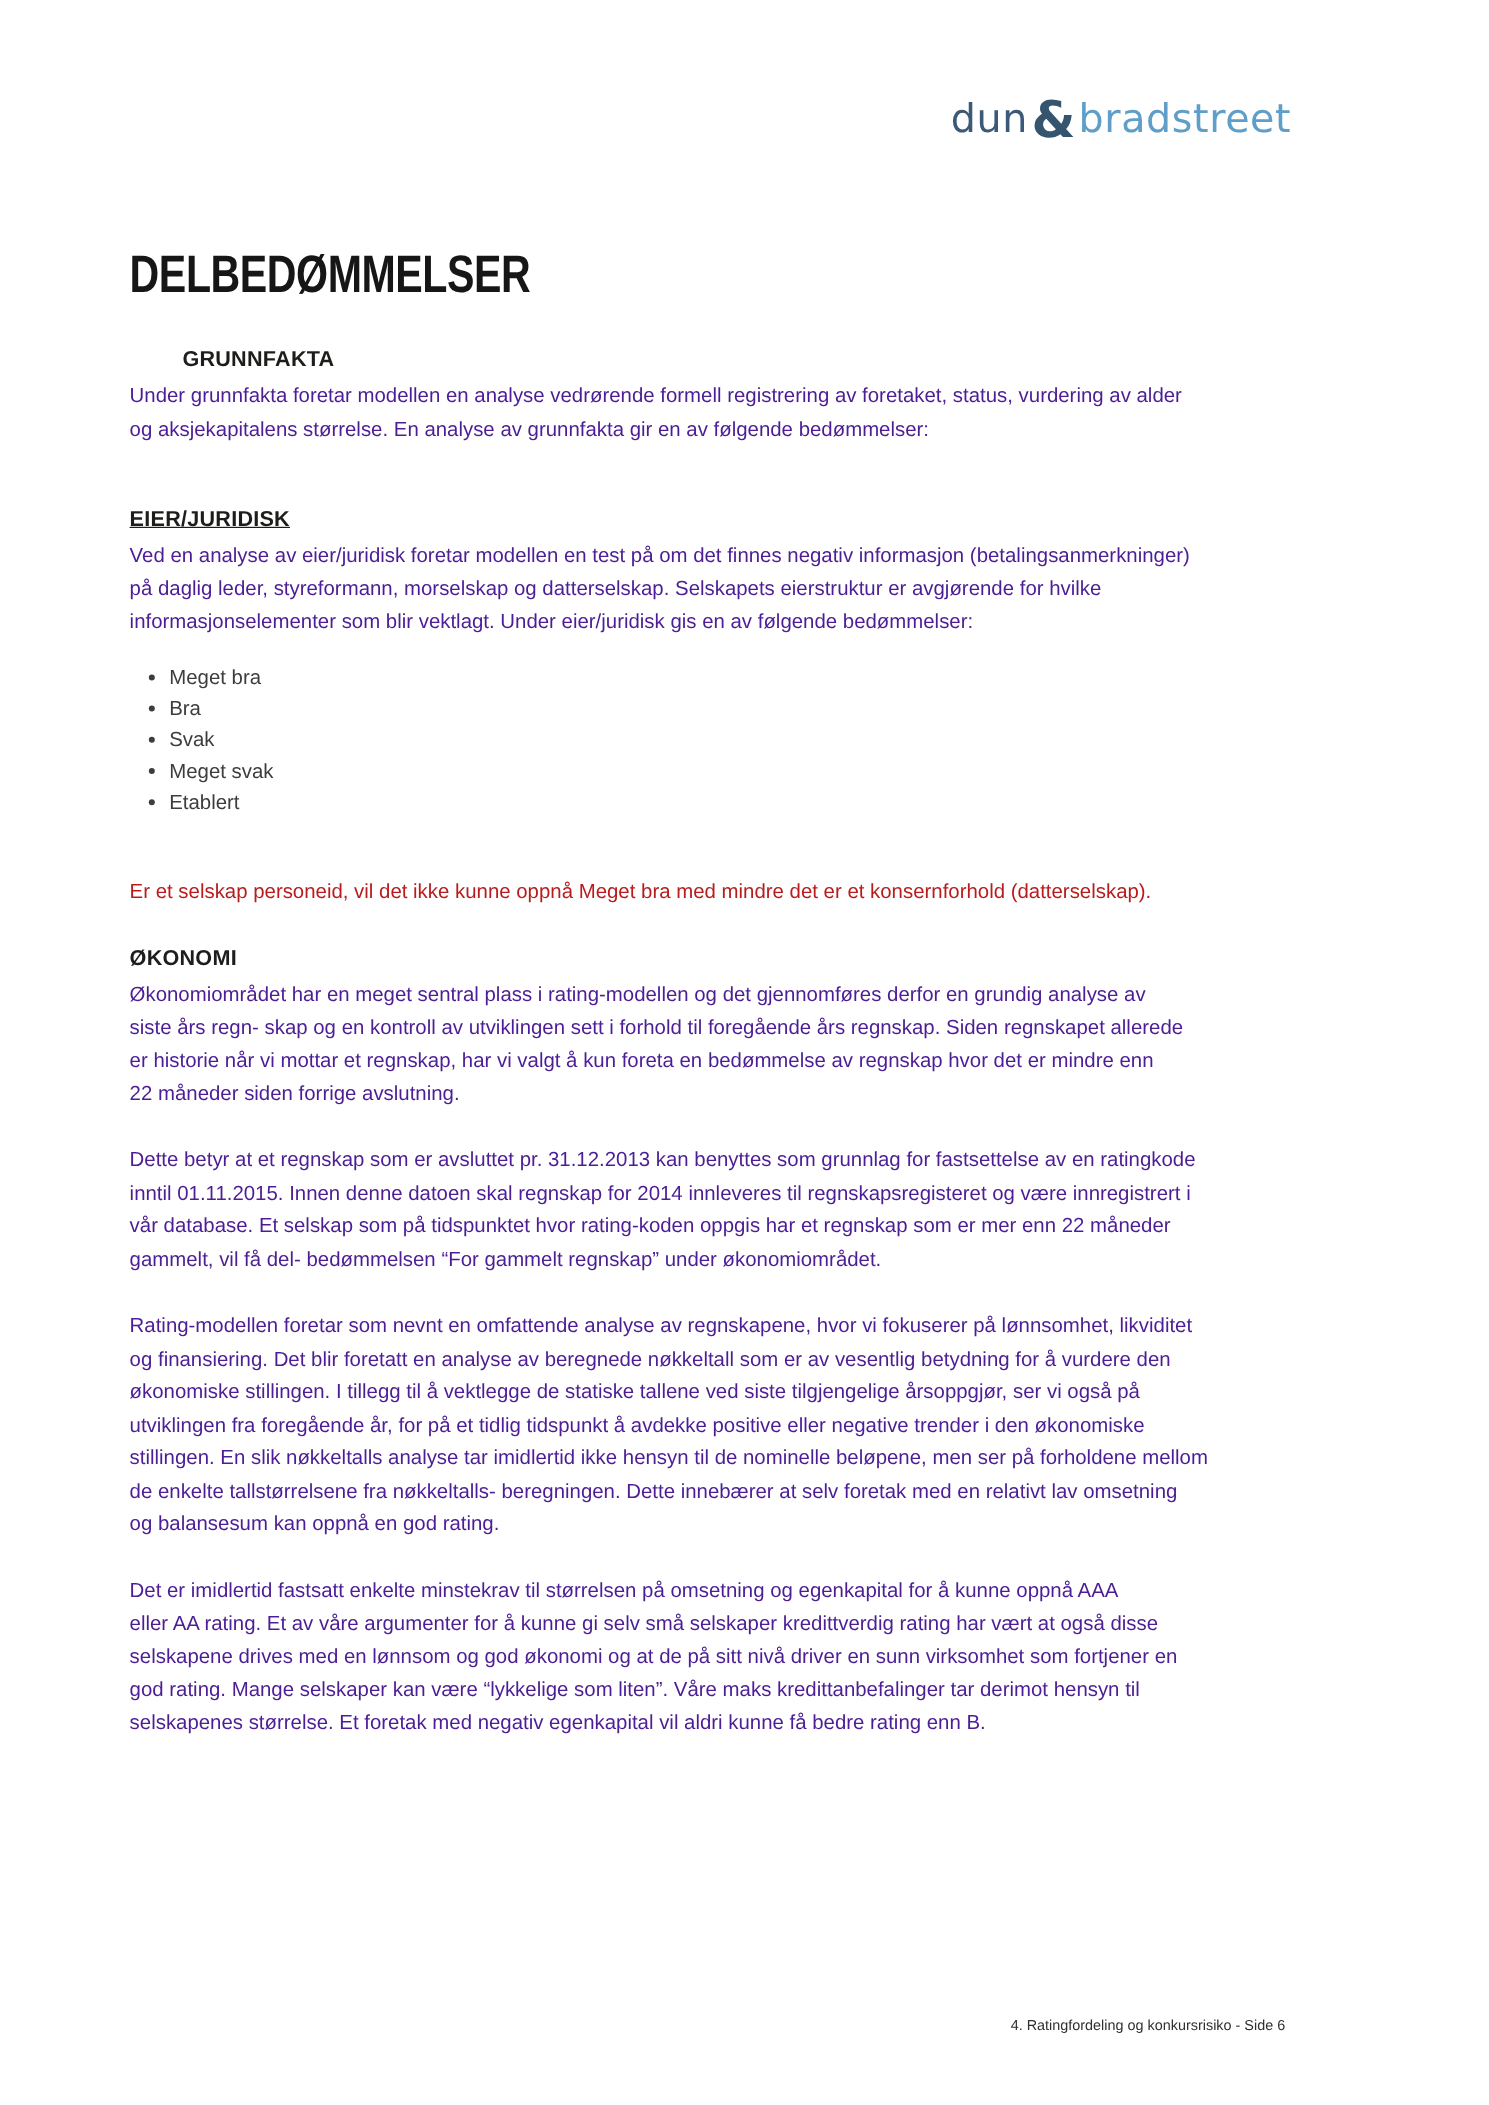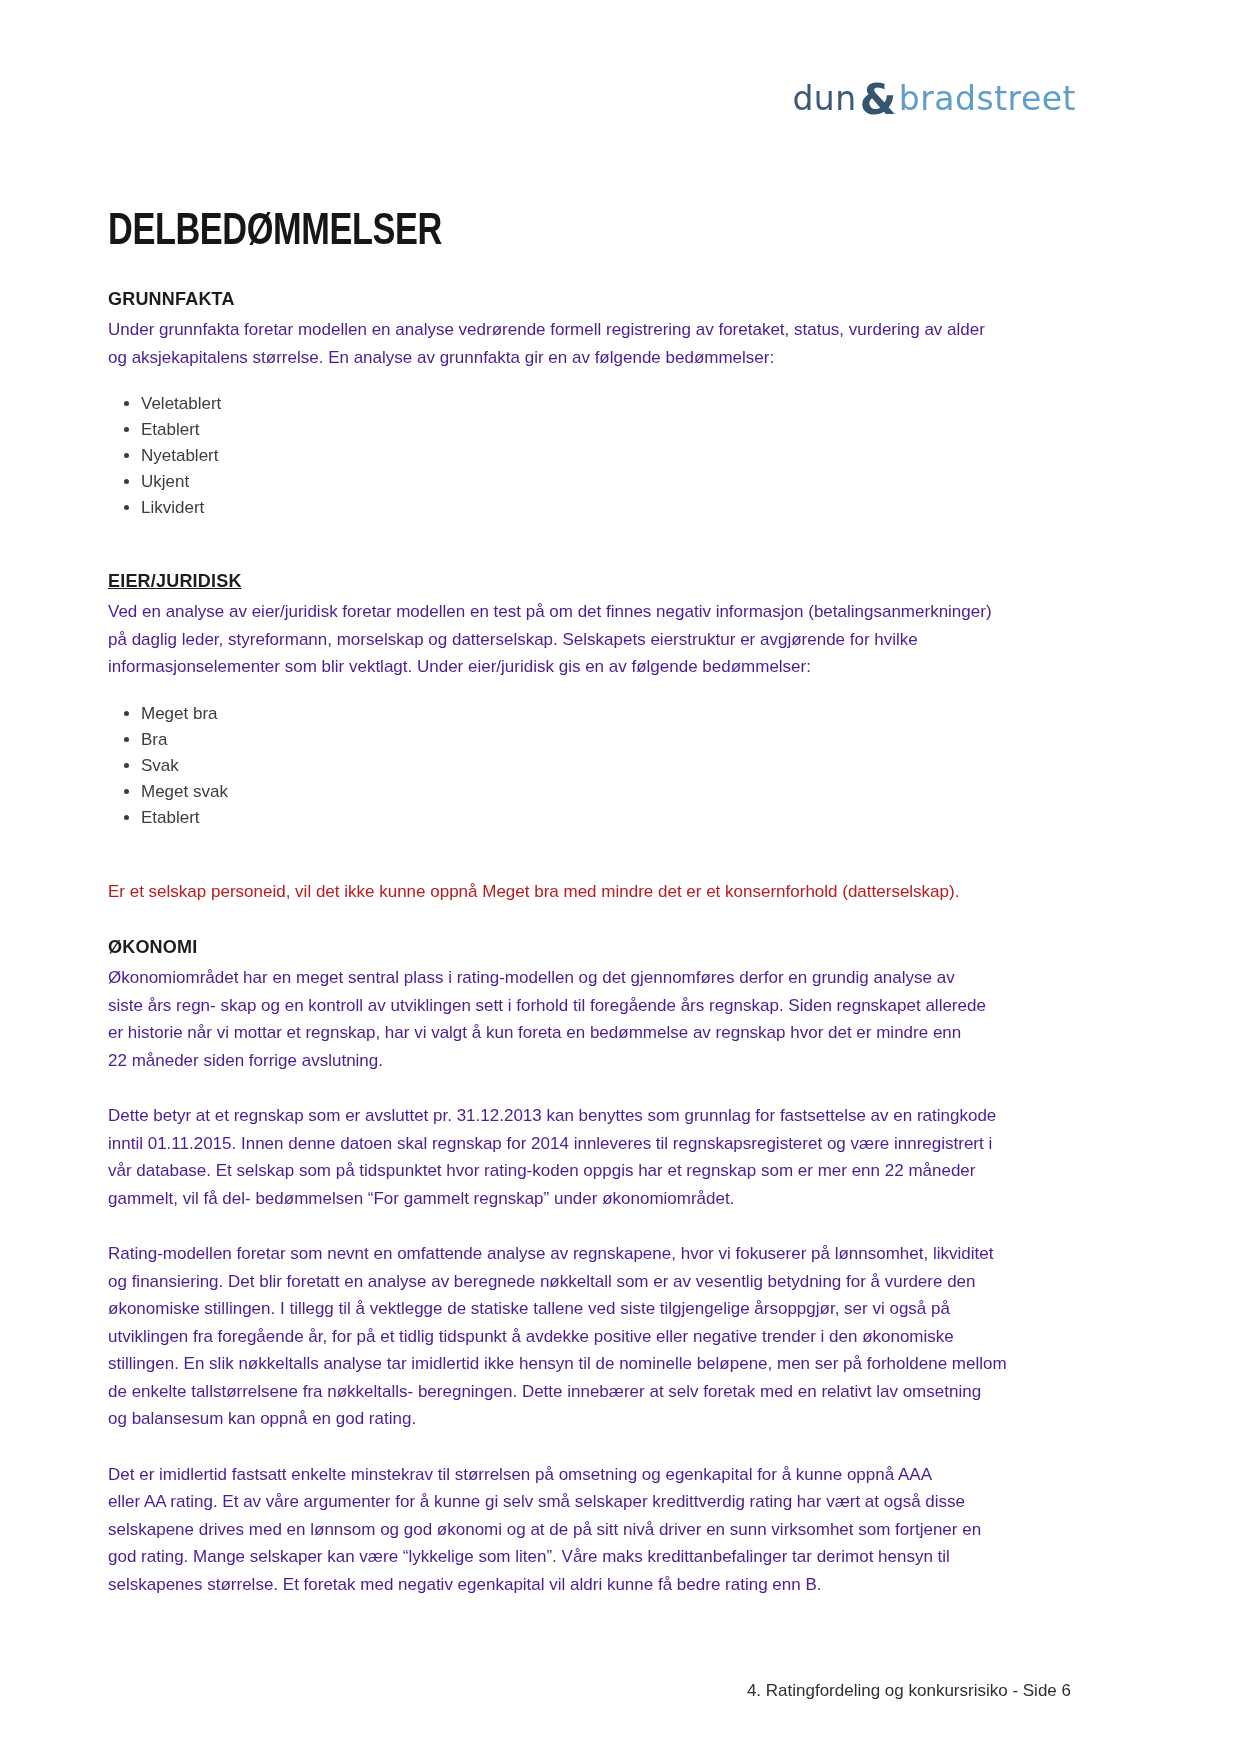--- a/index.html
+++ b/index.html
@@ -57,21 +57,21 @@
   }
 
   
   h2.section-heading {
     font-size: 18px;
     line-height: 21px;
     color: #1d1d1b;
     font-weight: 700;
     letter-spacing: 0.2px;
   }
-  .s-grunnfakta h2 { margin-top: 42px; }
+  .s-grunnfakta h2 { margin-top: 42px; margin-left: 44px; }
   .s-eier h2      { margin-top: 51px; text-decoration: underline; }
   .s-okonomi h2   { margin-top: 32px; }
 
   p.para {
     margin-top: 6px;
     font-size: 17px;
     line-height: 27.5px;
     white-space: pre-line;   
     color: #4c1d95;
   }
@@ -96,21 +96,21 @@
     line-height: 27.5px;
     white-space: pre-line;
     color: #b91c1c;
   }
 
   
   .footer {
     position: absolute;
     top: 1681px;
     right: 170px;
-    font-size: 17px;
+    font-size: 12px;
     color: #2f2f2f;
     text-align: center;
   }
 </style>
 </head>
 <body>
 
 <div class="page">
 
   <div class="logo">
@@ -118,27 +118,20 @@
   </div>
 
   <h1 class="doc-title">
     <span class="squeeze">DELBEDØMMELSER</span>
   </h1>
 
   <section class="s-grunnfakta">
     <h2 class="section-heading">GRUNNFAKTA</h2>
     <p class="para">Under grunnfakta foretar modellen en analyse vedrørende formell registrering av foretaket, status, vurdering av alder
 og aksjekapitalens størrelse. En analyse av grunnfakta gir en av følgende bedømmelser:</p>
-    <ul class="assessment-list">
-      <li>Veletablert</li>
-      <li>Etablert</li>
-      <li>Nyetablert</li>
-      <li>Ukjent</li>
-      <li>Likvidert</li>
-    </ul>
   </section>
 
   <section class="s-eier">
     <h2 class="section-heading">EIER/JURIDISK</h2>
     <p class="para">Ved en analyse av eier/juridisk foretar modellen en test på om det finnes negativ informasjon (betalingsanmerkninger)
 på daglig leder, styreformann, morselskap og datterselskap. Selskapets eierstruktur er avgjørende for hvilke
 informasjonselementer som blir vektlagt. Under eier/juridisk gis en av følgende bedømmelser:</p>
     <ul class="assessment-list">
       <li>Meget bra</li>
       <li>Bra</li>

